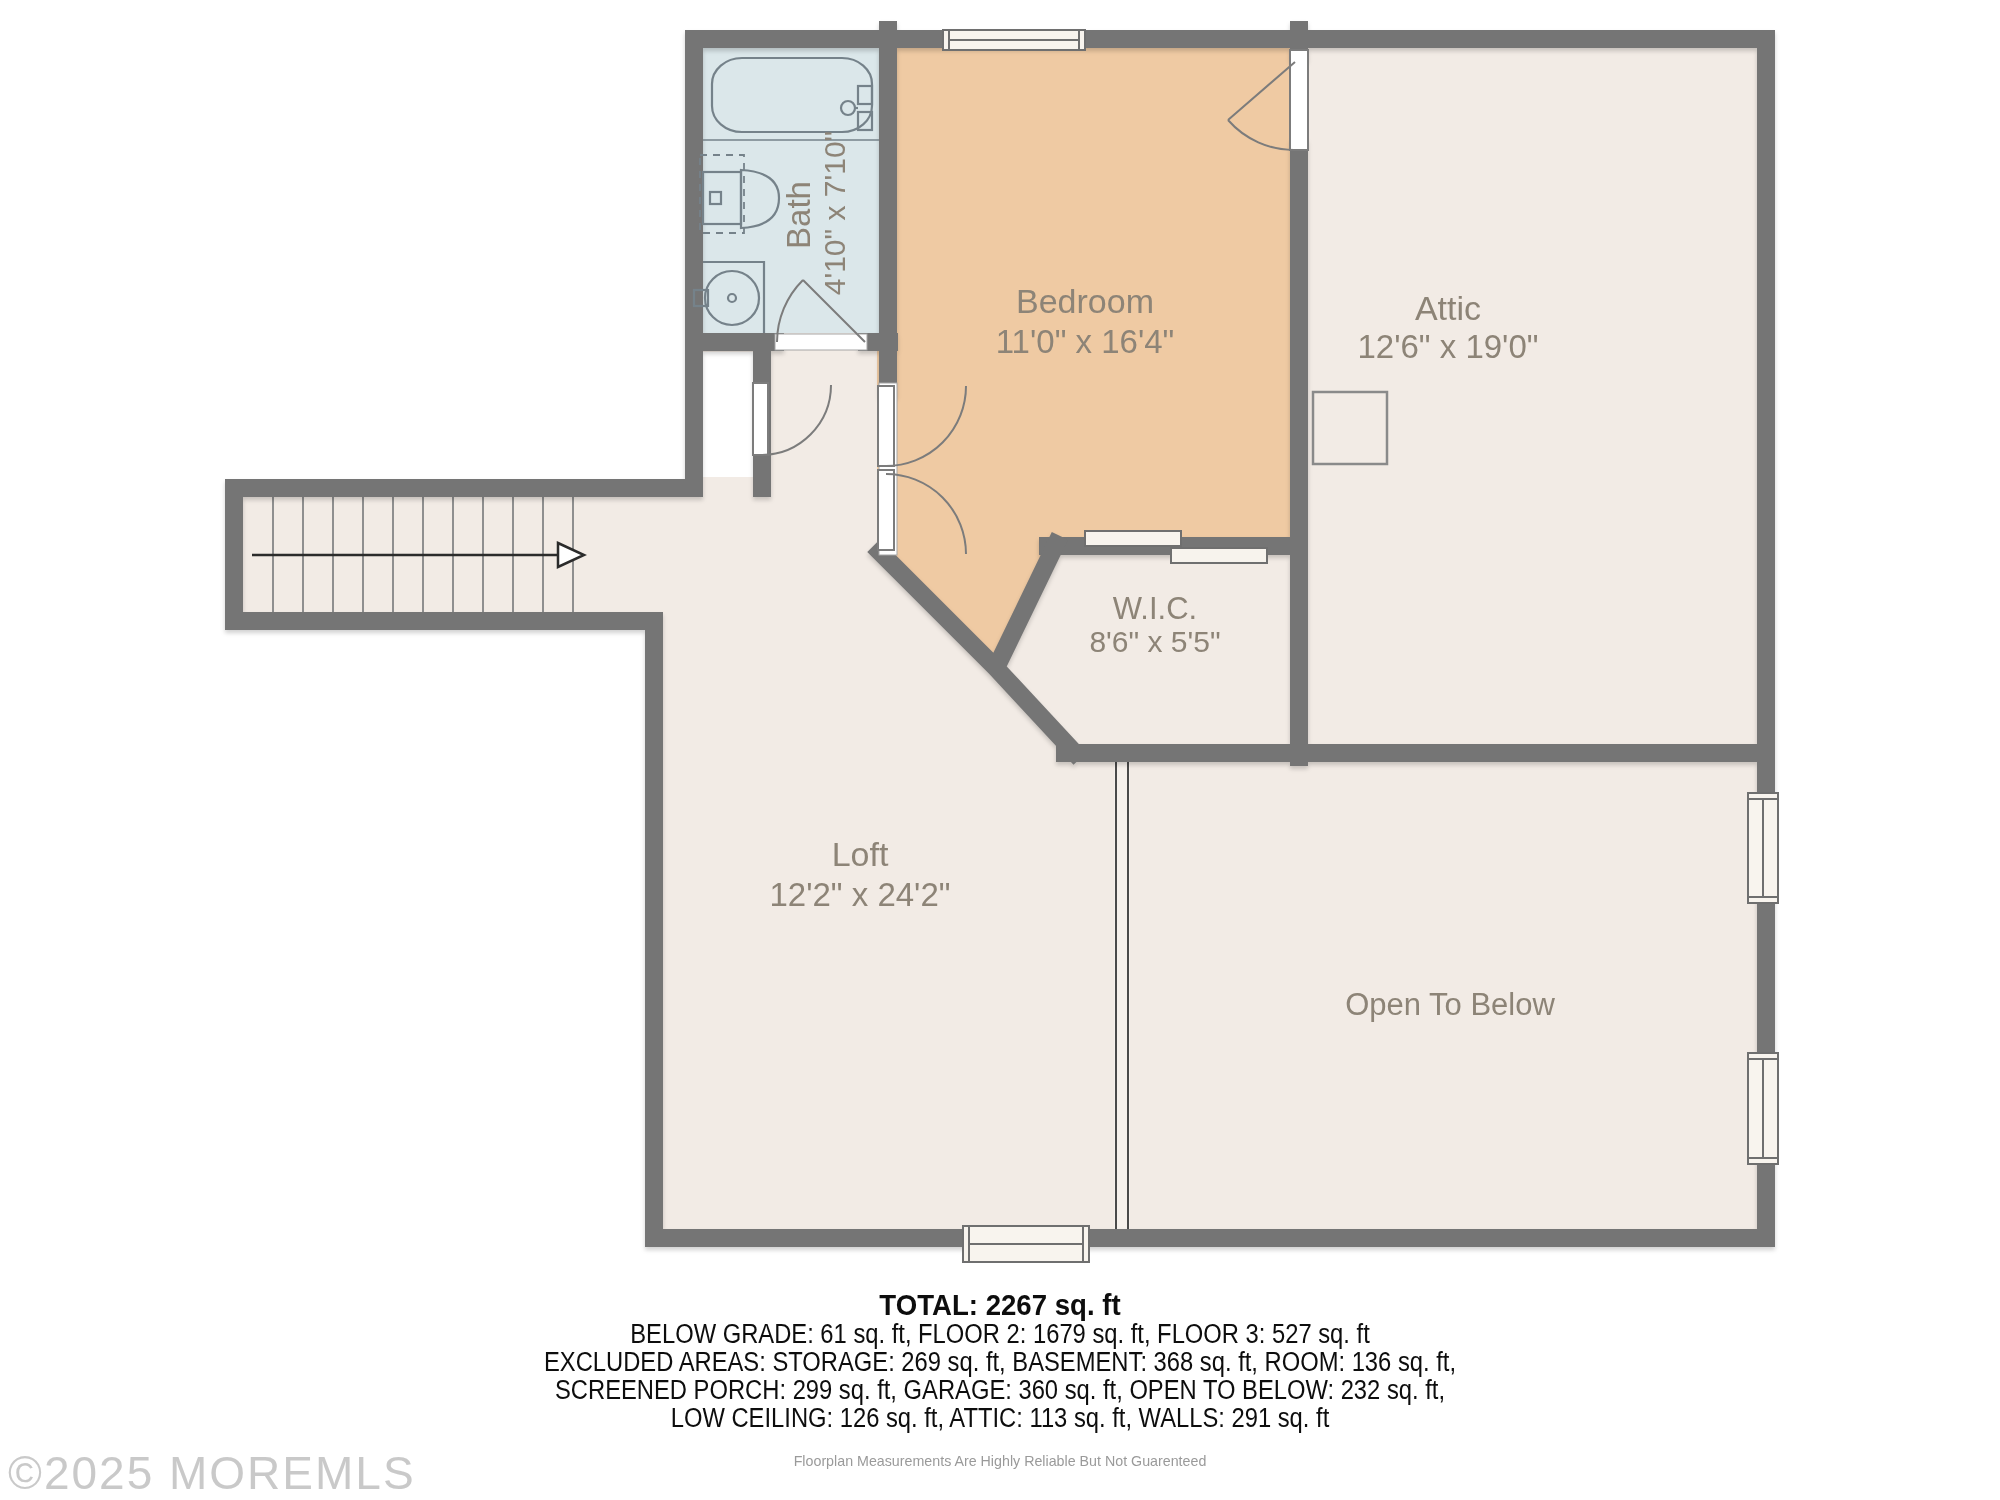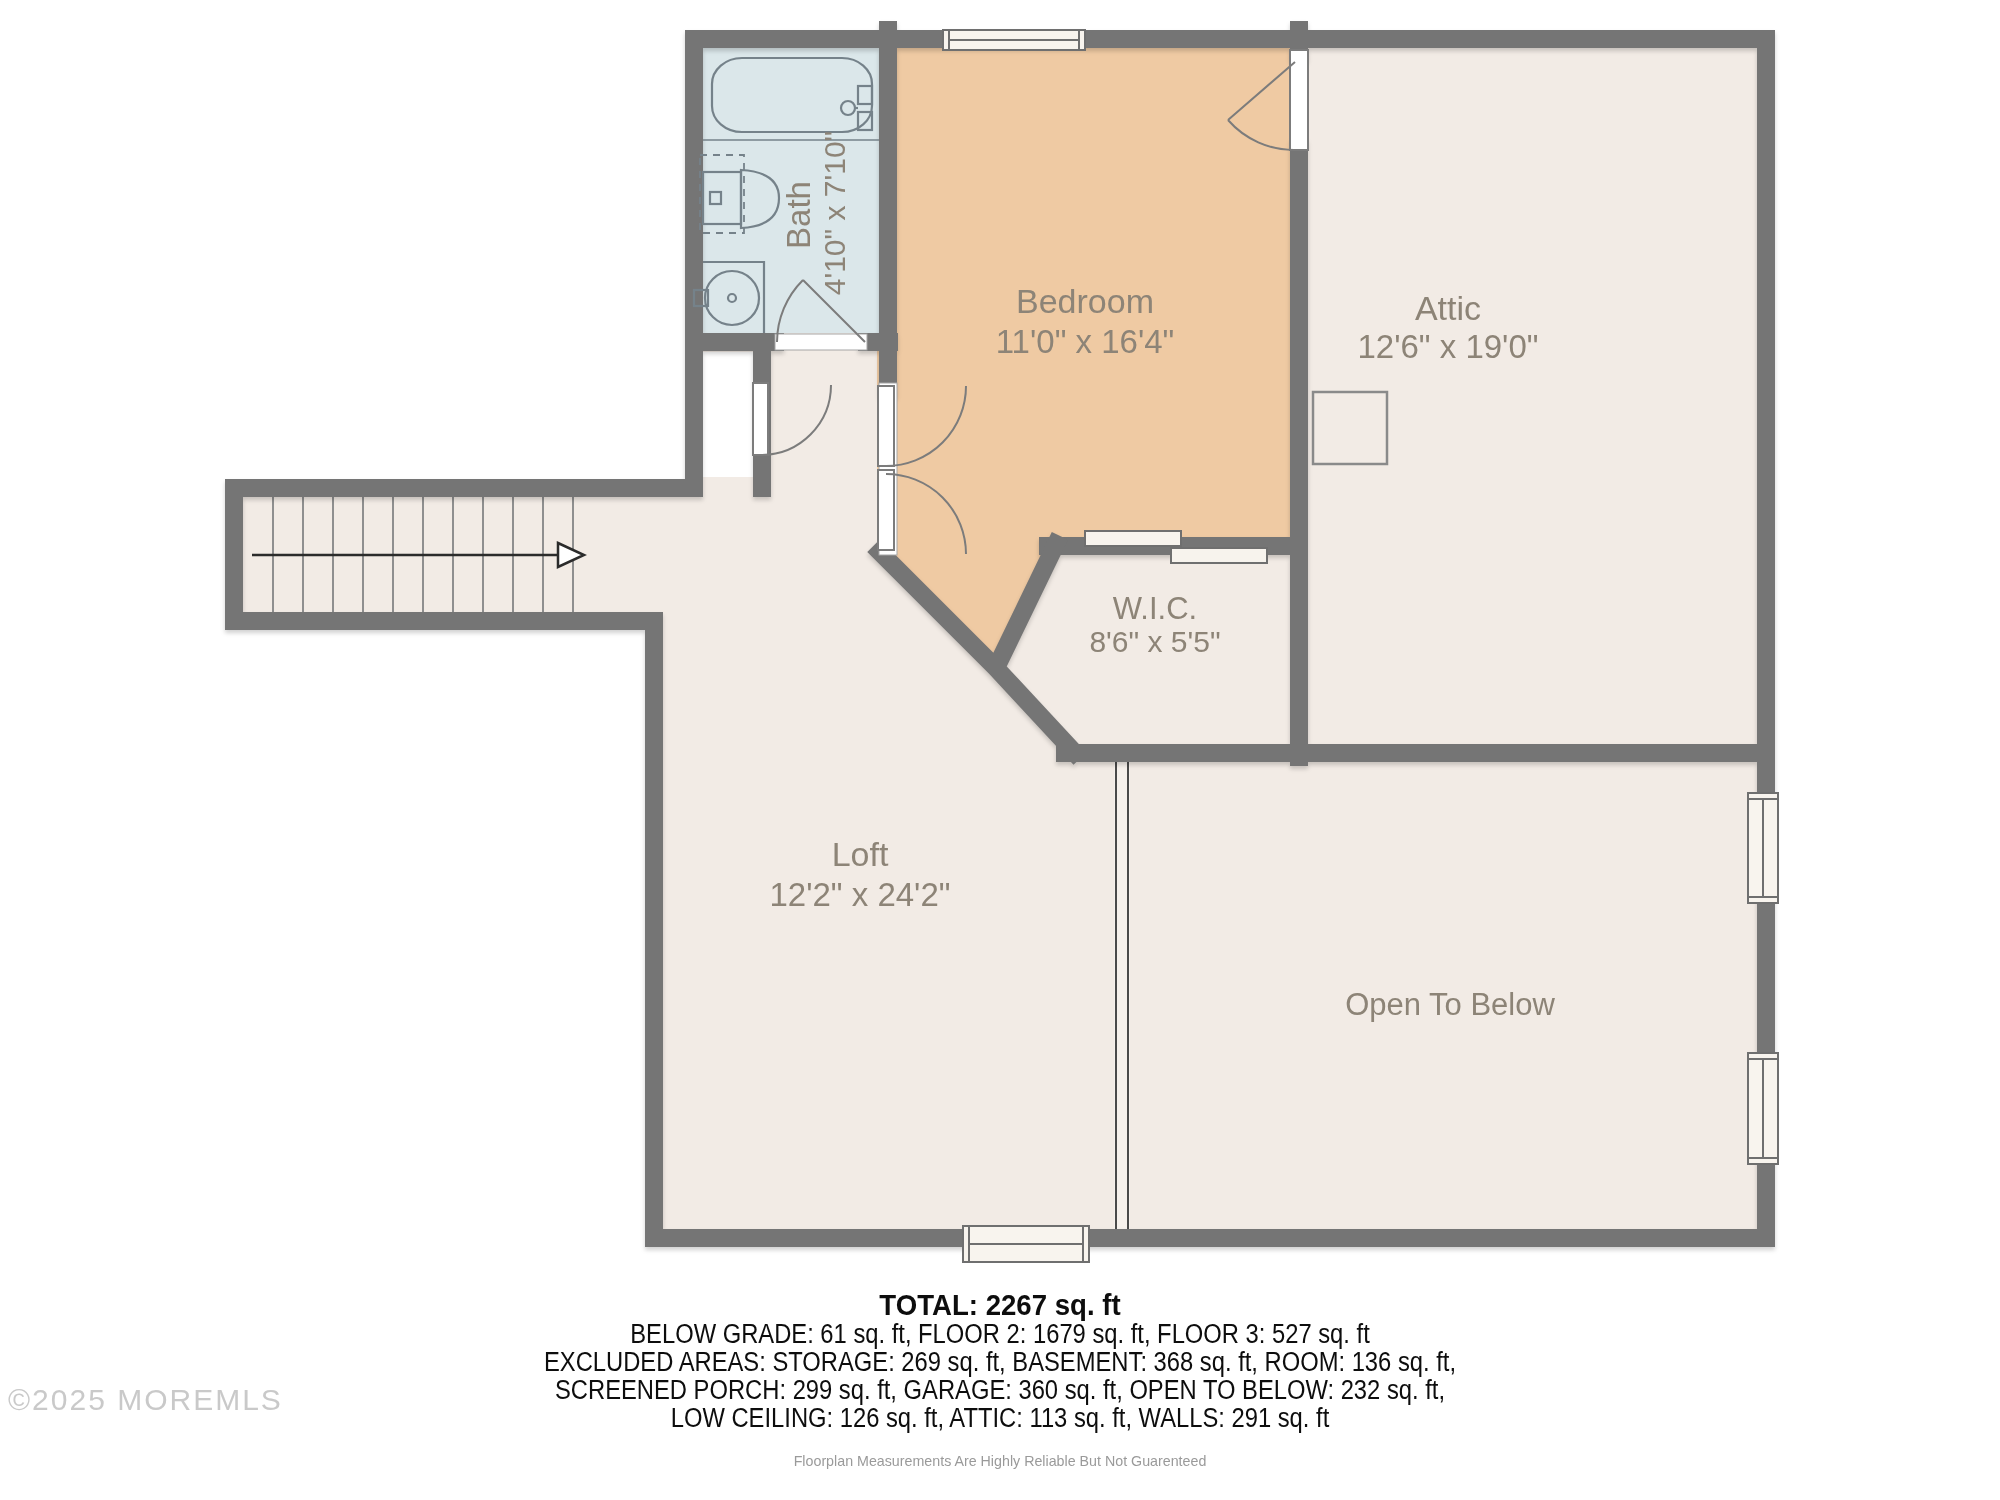--- a/index.html
+++ b/index.html
@@ -6,21 +6,21 @@
   #stage{position:relative;width:2000px;height:1500px;background:#ffffff;overflow:hidden;
          font-family:"Liberation Sans",sans-serif;}
   #plan-svg{position:absolute;left:0;top:0;}
   .room-name{fill:#8d8477;font-family:"Liberation Sans",sans-serif;}
   .walls{filter:drop-shadow(0 3px 2px rgba(0,0,0,.18));}
   .sumblock{position:absolute;left:0;right:0;text-align:center;white-space:nowrap;color:#0d0d0d;}
   .sumline{font-size:27px;transform:scaleX(.88);transform-origin:center;}
   .sumtotal{font-size:30px;font-weight:bold;transform:scaleX(.92);transform-origin:center;}
   .footnote{position:absolute;left:0;right:0;top:1452px;text-align:center;
             font-size:15px;color:#9a9a9a;transform:scaleX(.95);transform-origin:center;}
-  .watermark{position:absolute;left:8px;top:1383px;font-size:30px;letter-spacing:2px;
+  .watermark{position:absolute;left:8px;top:1446px;font-size:46px;letter-spacing:2px;
              color:#c7c7c7;opacity:.95;}
 </style>
 </head>
 <body>
 
 <div id="stage">
 
   <svg id="plan-svg" width="2000" height="1500" viewBox="0 0 2000 1500">
 
     <g>

